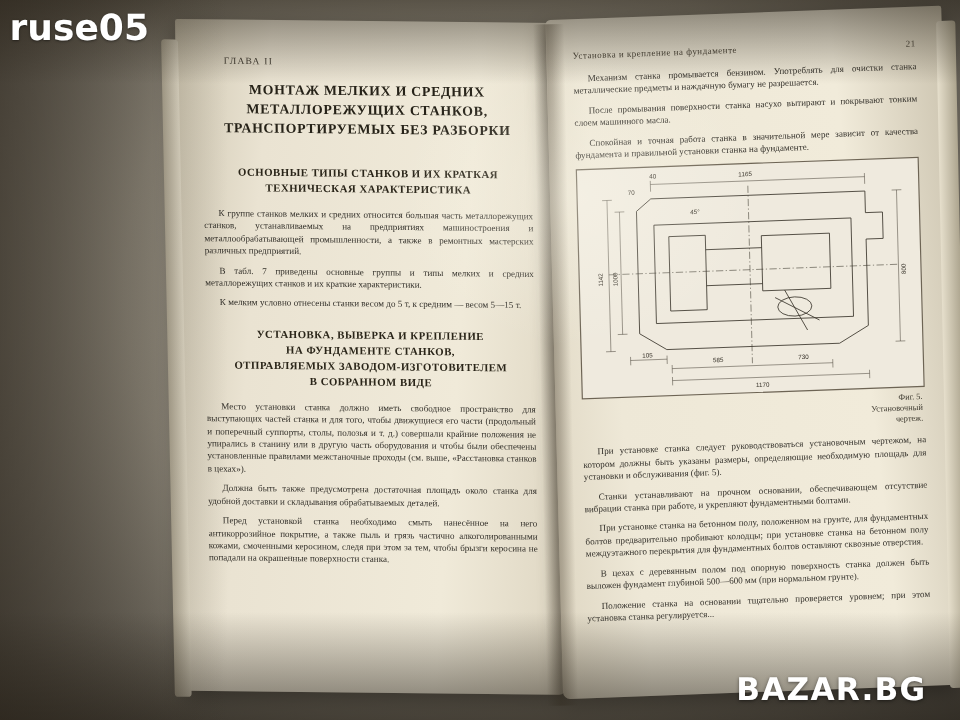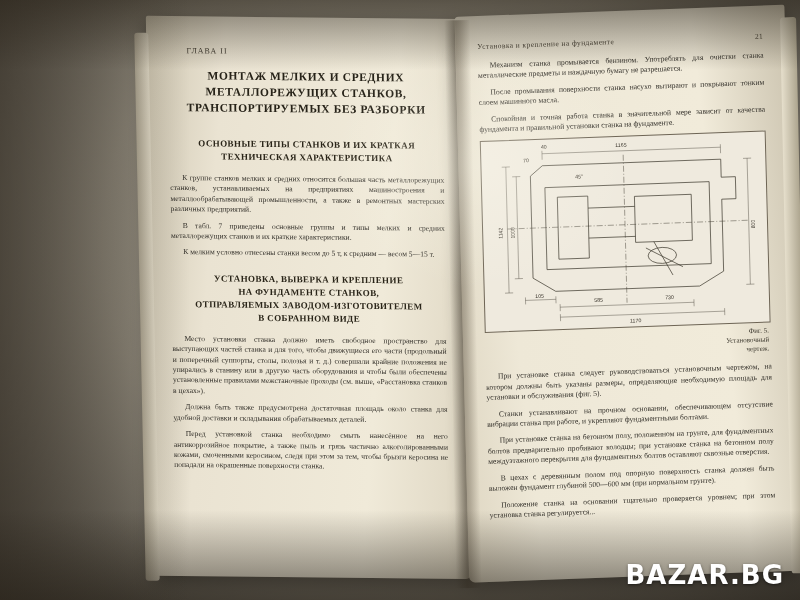--- a/index.html
+++ b/index.html
@@ -15,21 +15,21 @@
   
   .wm-left{
     position:absolute;left:8px;top:6px;
     font-family:"DejaVu Sans", sans-serif;
     font-size:30px;font-weight:bold;color:#ffffff;
     letter-spacing:0px;
     text-shadow:0 1px 2px rgba(0,0,0,.45);
     z-index:40;
   }
   .wm-right{
-    position:absolute;right:16px;bottom:10px;
+    position:absolute;right:28px;bottom:10px;
     font-family:"DejaVu Sans", sans-serif;
     font-size:26px;font-weight:bold;color:#ffffff;
     letter-spacing:1px;
     text-shadow:0 1px 3px rgba(0,0,0,.5);
     z-index:40;
   }
   
   .book{
     position:absolute;left:150px;top:14px;width:640px;height:580px;
     transform:rotate(-1.2deg);
@@ -246,14 +246,15 @@
     </div>
 
     <div class="gutter"></div>
   </div>
 
   <div class="glare"></div>
   <div class="shadow-top"></div>
   <div class="shadow-bot"></div>
   <div class="shadow-leftside"></div>
 
+  <div class="wm-left">ruse05</div>
   <div class="wm-right">BAZAR.BG</div>
 </div>
 
 </body></html>

